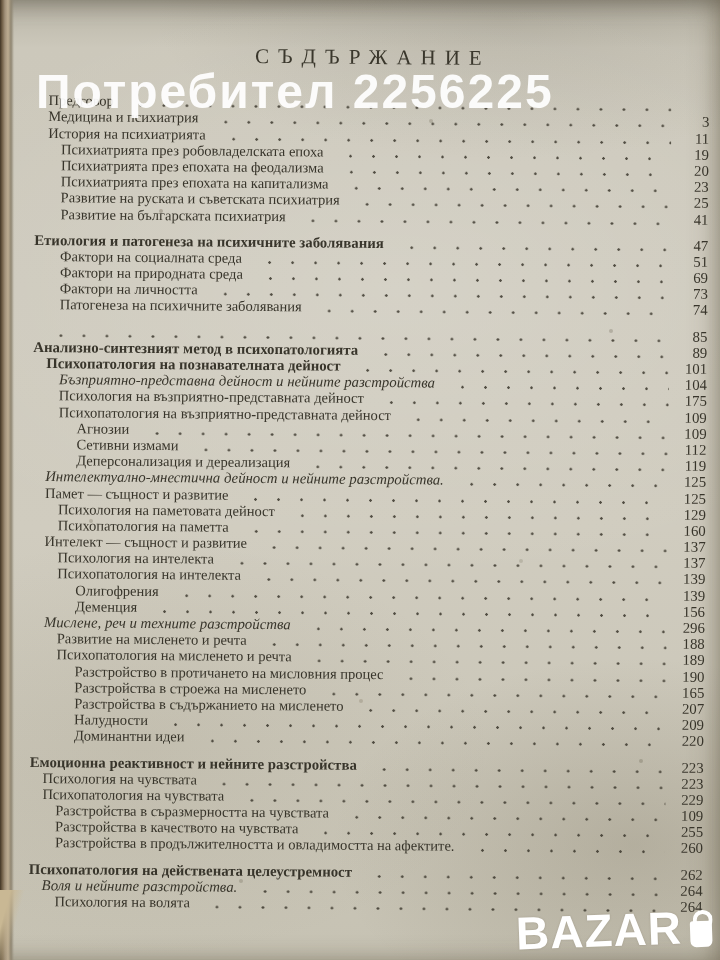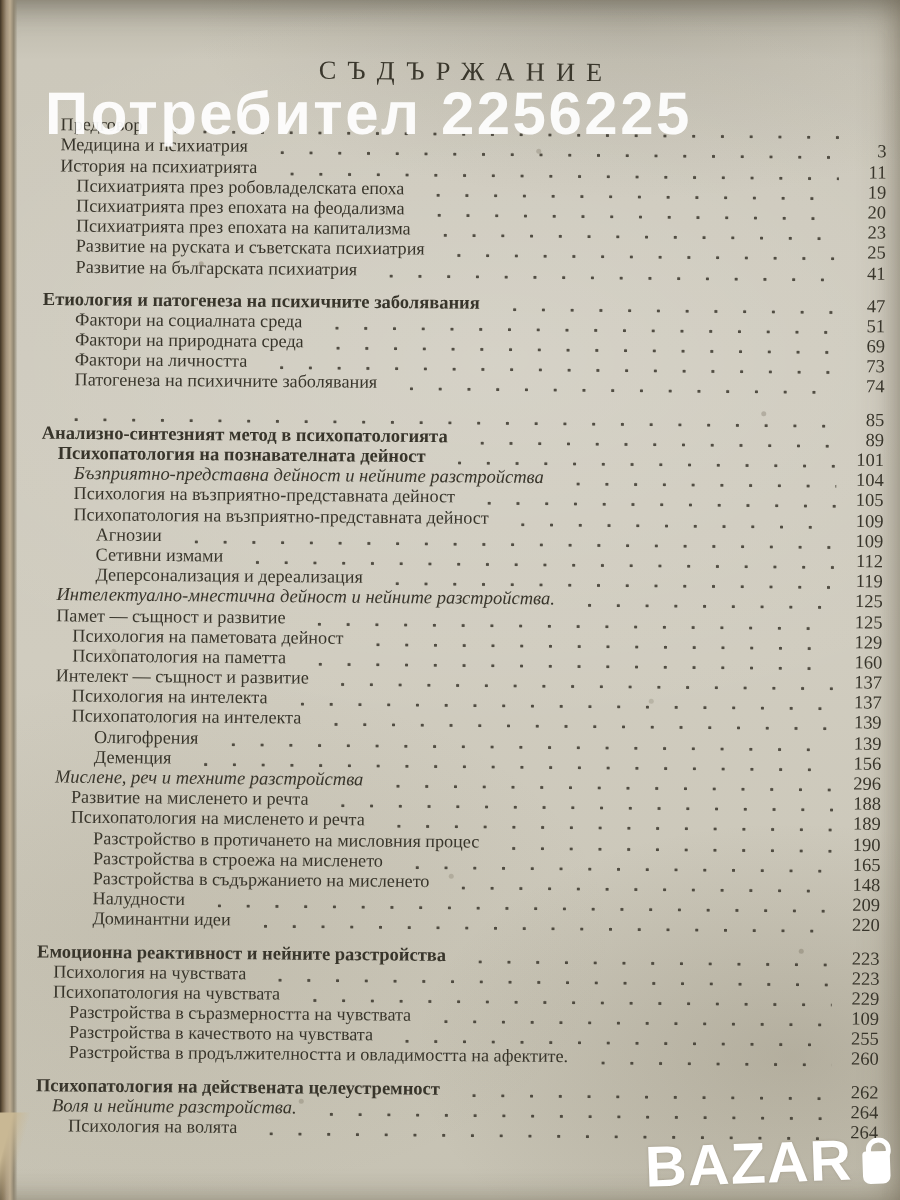--- a/index.html
+++ b/index.html
@@ -158,21 +158,21 @@
           <span class="p">101</span>
         </div>
         <div class="row">
           <span class="t l2 italic">Бъзприятно-представна дейност и нейните разстройства</span>
           <span class="dots"></span>
           <span class="p">104</span>
         </div>
         <div class="row">
           <span class="t l2">Психология на възприятно-представната дейност</span>
           <span class="dots"></span>
-          <span class="p">105</span>
+          <span class="p">175</span>
         </div>
         <div class="row">
           <span class="t l2">Психопатология на възприятно-представната дейност</span>
           <span class="dots"></span>
           <span class="p">109</span>
         </div>
         <div class="row">
           <span class="t l3">Агнозии</span>
           <span class="dots"></span>
           <span class="p">109</span>
@@ -253,21 +253,21 @@
           <span class="p">190</span>
         </div>
         <div class="row">
           <span class="t l3">Разстройства в строежа на мисленето</span>
           <span class="dots"></span>
           <span class="p">165</span>
         </div>
         <div class="row">
           <span class="t l3">Разстройства в съдържанието на мисленето</span>
           <span class="dots"></span>
-          <span class="p">148</span>
+          <span class="p">207</span>
         </div>
         <div class="row">
           <span class="t l3">Налудности</span>
           <span class="dots"></span>
           <span class="p">209</span>
         </div>
         <div class="row">
           <span class="t l3">Доминантни идеи</span>
           <span class="dots"></span>
           <span class="p">220</span>

